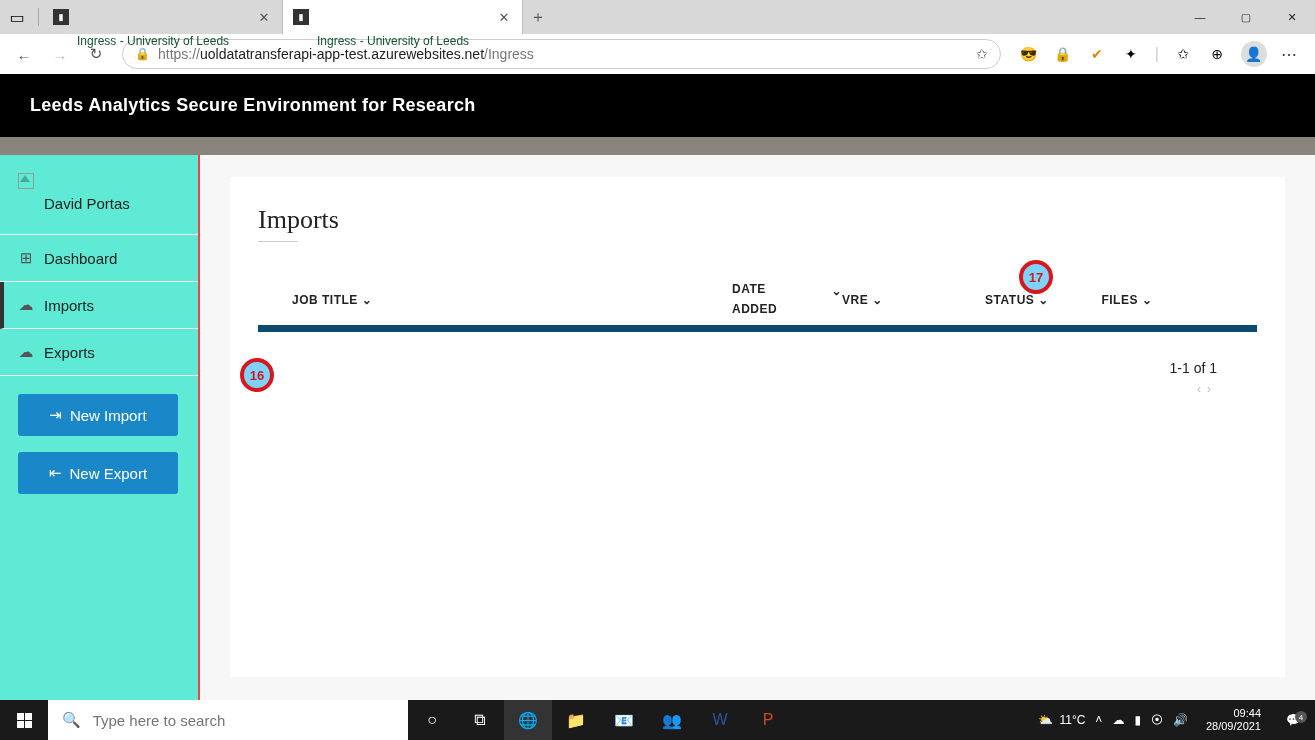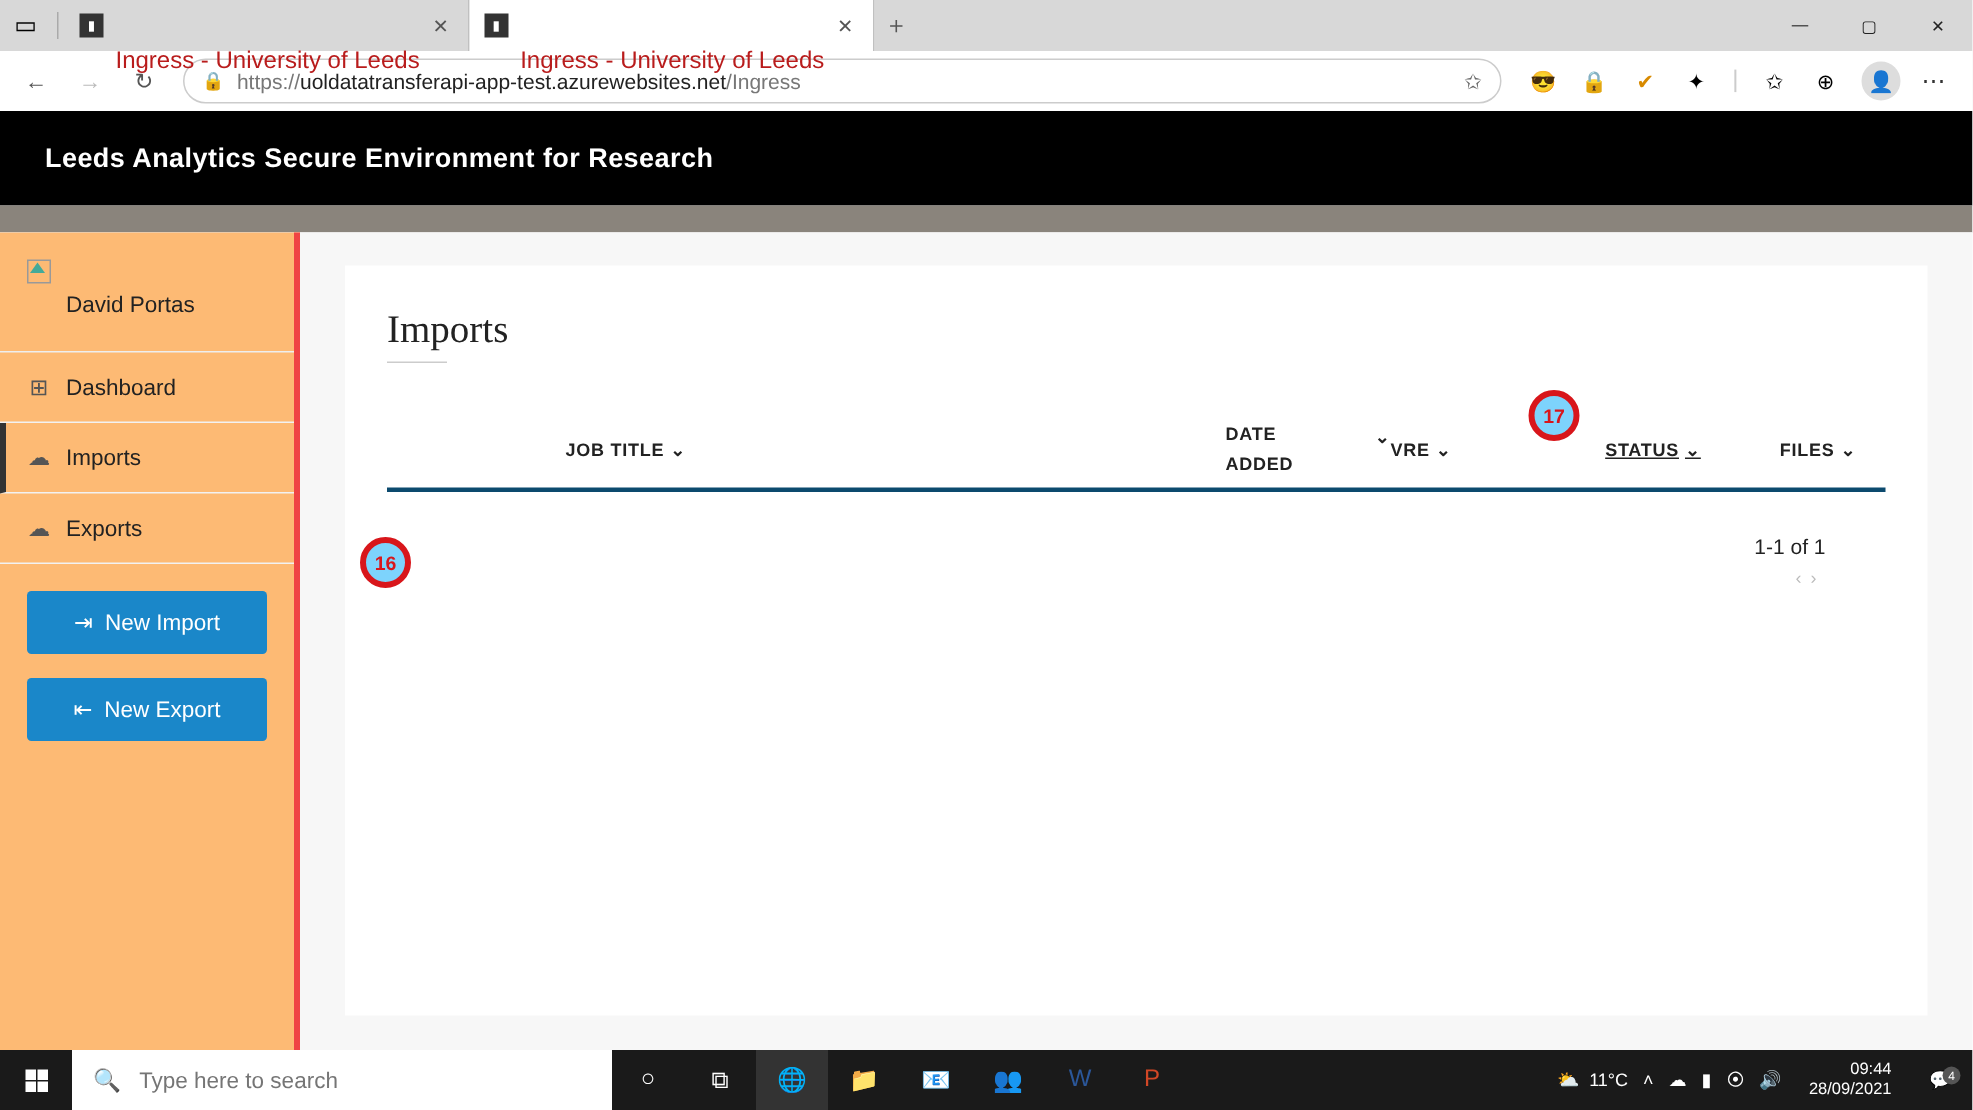--- a/index.html
+++ b/index.html
@@ -6,21 +6,21 @@
 body { width: 1315px; height: 740px; overflow: hidden; background: #fff; position: relative; }
 
 
 .browser-chrome { background: #e8e8e8; }
 .tab-strip { display: flex; align-items: center; height: 34px; background: #d8d8d8; }
 .tab-button { width: 34px; height: 34px; display: flex; align-items: center; justify-content: center; cursor: pointer; }
 .tab-divider { width: 1px; height: 18px; background: #aaa; margin: 0 4px; }
 .tab { display: flex; align-items: center; height: 34px; padding: 0 10px 0 10px; min-width: 240px; border-right: 1px solid #c0c0c0; position: relative; cursor: pointer; }
 .tab.active { background: #fff; }
 .tab-favicon { width: 16px; height: 16px; background: #333; margin-right: 8px; display: inline-flex; align-items: center; justify-content: center; color: #fff; font-size: 9px; }
-.tab-title { font-size: 16px; color: #b91c1c; flex: 1; white-space: nowrap; overflow: hidden; text-overflow: ellipsis; margin-top: 48px; }
+.tab-title { font-size: 12px; color: #14532d; flex: 1; white-space: nowrap; overflow: hidden; text-overflow: ellipsis; margin-top: 48px; }
 .tab-close { width: 16px; height: 16px; display: flex; align-items: center; justify-content: center; font-size: 13px; color: #555; margin-left: 6px; cursor: pointer; }
 .new-tab { width: 30px; display: flex; align-items: center; justify-content: center; font-size: 16px; color: #555; cursor: pointer; }
 .window-controls { margin-left: auto; display: flex; }
 .win-btn { width: 46px; height: 34px; display: flex; align-items: center; justify-content: center; font-size: 11px; color: #222; cursor: pointer; }
 
 .nav-bar { display: flex; align-items: center; height: 40px; background: #fff; padding: 0 6px; }
 .nav-btn { width: 36px; height: 36px; display: flex; align-items: center; justify-content: center; color: #555; cursor: pointer; font-size: 15px; }
 .nav-btn.disabled { color: #bbb; cursor: default; }
 .addr-bar { flex: 1; display: flex; align-items: center; height: 30px; border: 1px solid #ccc; border-radius: 15px; margin: 0 8px; padding: 0 12px; background: #fff; }
 .lock-icon { color: #666; margin-right: 8px; font-size: 12px; }
@@ -35,45 +35,45 @@
 
 .page-header { height: 63px; background: #000; display: flex; align-items: center; padding: 0 30px; color: #fff; }
 .header-title { font-size: 18px; font-weight: 700; letter-spacing: 0.3px; }
 .header-logo { margin-left: auto; text-align: right; }
 .header-logo .logo-box { width: 24px; height: 24px; background: #fff; margin-left: auto; margin-bottom: 2px; display: flex; align-items: center; justify-content: center; }
 .header-logo .logo-text { font-size: 12px; font-weight: 700; letter-spacing: 0.5px; }
 .grey-strip { height: 18px; background: #8a847c; }
 
 
 .main-area { display: flex; height: 547px; background: #f7f7f7; }
-.sidebar { width: 200px; background: #fdba74; border-right: 4px solid #ef4444; display: flex; flex-direction: column; }
+.sidebar { width: 200px; background: #5eead4; border-right: 2px solid #ef4444; display: flex; flex-direction: column; }
 .user-block { padding: 18px 18px 22px 18px; border-bottom: 1px solid #eee; display: flex; align-items: flex-start; flex-direction: column; gap: 6px; }
 .user-avatar { width: 16px; height: 16px; border: 1px solid #999; display: inline-block; position: relative; }
 .user-avatar::before { content: ""; position: absolute; left: 1px; top: 1px; width: 0; height: 0; border-left: 5px solid transparent; border-right: 5px solid transparent; border-bottom: 7px solid #4a9; }
 .user-name { font-size: 15px; color: #222; padding-left: 26px; }
 .nav-item { display: flex; align-items: center; padding: 14px 18px; font-size: 15px; color: #222; cursor: pointer; border-bottom: 1px solid #f2f2f2; gap: 10px; }
 .nav-item.active { border-left: 4px solid #333; padding-left: 14px; font-weight: 500; }
 .nav-icon { width: 16px; display: inline-flex; justify-content: center; color: #555; }
 .btn-wrap { padding: 18px 18px 0 18px; }
 .btn { display: flex; align-items: center; justify-content: center; gap: 8px; height: 42px; width: 160px; background: #1a87c9; color: #fff; font-size: 15px; border-radius: 3px; cursor: pointer; margin-bottom: 16px; }
 
 .content { flex: 1; padding: 22px 30px 22px 30px; background: #f7f7f7; position: relative; }
 .card { background: #fff; padding: 28px 28px 40px 28px; min-height: 500px; }
 .page-title { font-family: Georgia, serif; font-size: 26px; color: #222; font-weight: 400; margin-bottom: 6px; }
 .title-underline { width: 40px; height: 1px; background: #ccc; margin-bottom: 40px; }
 
 .table-wrap { position: relative; }
-.thead { display: flex; align-items: center; border-bottom: 3px solid #0c4a6e; padding-bottom: 8px; padding-left: 34px; justify-content: flex-end; }
+.thead { display: flex; align-items: center; border-bottom: 7px solid #0c4a6e; padding-bottom: 8px; padding-left: 34px; }
 .th { font-size: 12px; font-weight: 700; color: #222; letter-spacing: 0.5px; display: flex; align-items: center; gap: 4px; cursor: pointer; }
 .th .chev { font-size: 12px; }
 .col-title { flex: 0 0 440px; }
 .col-date { flex: 0 0 110px; flex-direction: column; align-items: flex-start; line-height: 1.3; position: relative; padding-right: 20px;}
 .col-date .chev { position:absolute; right:0; top:2px;}
 .col-vre { flex: 0 0 110px; }
-.col-status { flex: 0 0 130px; justify-content: center; text-decoration: underline;}
+.col-status { flex: 0 0 130px; justify-content: center;}
 .col-files { flex: 0 0 90px; justify-content: center;}
 
 .trow { display: flex; align-items: center; padding: 18px 0 18px 34px; border-bottom: 1px solid #e5e5e5; position: relative; }
 .td { font-size: 14px; color: #333; }
 .td.col-title { font-size: 15px; }
 .td.col-date { font-size: 13px; flex-direction: row;}
 .td.col-vre { font-size: 13px; line-height: 1.2; }
 .td.col-status { display: flex; justify-content: center; }
 .td.col-files { text-align: center; display:flex; justify-content:center;}
 .status-badge { background: #fbe4d2; color: #c46a1f; padding: 4px 16px; font-size: 13px; border-radius: 2px; }

